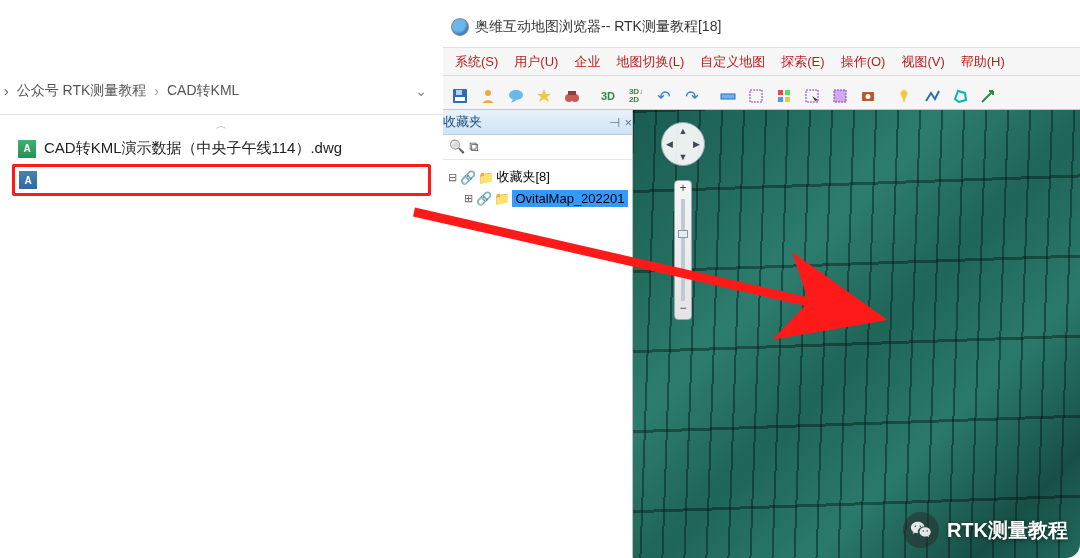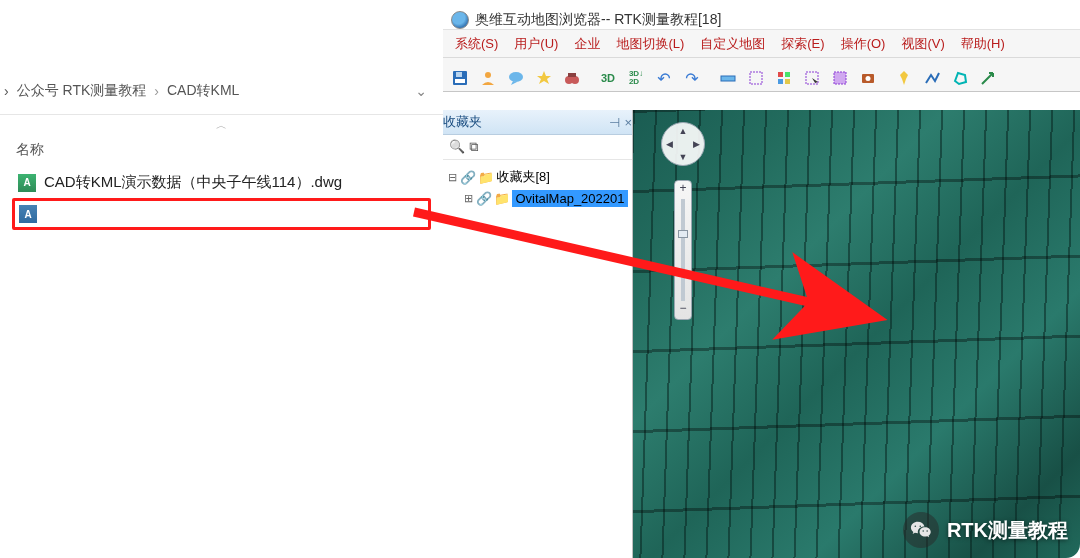--- a/index.html
+++ b/index.html
@@ -15,21 +15,21 @@
     .expand-header { text-align: center; padding: 3px 0 0; color: #aaa; font-size: 11px; }
     .col-header { padding: 8px 16px; color: #555; font-size: 14px; }
     .file-list { padding: 0 12px; }
     .file-item { display: flex; align-items: center; gap: 8px; padding: 6px 6px; font-size: 15px; color: #222; }
     .file-item.highlight { border: 3px solid #ff1a1a; border-radius: 2px; padding: 4px 4px; }
     .file-icon { width: 18px; height: 18px; display: inline-flex; align-items: center; justify-content: center; font-size: 10px; font-weight: bold; color: #fff; }
     .dwg-icon { background: linear-gradient(#3cb371,#2e8b57); }
     .dxf-icon { background: linear-gradient(#4682b4,#2f6aa0); }
     
     
-    .title-bar { height: 30px; display: flex; align-items: flex-end; padding: 0 8px; gap: 6px; font-size: 14px; color: #333; border-bottom: 1px solid #e2e2e2; }
+    .title-bar { height: 30px; display: flex; align-items: flex-start; padding: 0 8px; gap: 6px; font-size: 14px; color: #333; border-bottom: 1px solid #e2e2e2; margin-top: 18px; }
     .title-bar .app-icon { width: 18px; height: 18px; border-radius: 50%; background: radial-gradient(circle at 40% 35%, #6bb6ea 45%, #3a7bb8 70%); border: 1px solid #888; }
     
     .menu-bar { height: 28px; display: flex; align-items: center; padding: 0 4px; background: #f6f6f6; border-bottom: 1px solid #dadada; color: #b91c1c; font-size: 13px; }
     .menu-item { padding: 4px 8px; cursor: pointer; }
     
     .toolbar { height: 34px; display: flex; align-items: flex-end; padding: 0 4px; gap: 2px; background: #f6f6f6; border-bottom: 1px solid #c6c6c6; }
     .tb-btn { width: 26px; height: 26px; display: inline-flex; align-items: center; justify-content: center; cursor: pointer; }
     .tb-sep { width: 6px; }
     
     .content { position: absolute; top: 110px; left: 0; right: 0; bottom: 0; display: flex; }
@@ -70,21 +70,20 @@
 
 <div class="left-pane">
   <div class="breadcrumb">
     <span>›</span>
     <span>公众号 RTK测量教程</span>
     <span class="sep">›</span>
     <span>CAD转KML</span>
     <span class="chev">⌄</span>
   </div>
   <div class="expand-header">︿</div>
-  <div class="col-header">名称</div>
   <div class="file-list">
     <div class="file-item">
       <span class="file-icon dwg-icon">A</span>
       <span>CAD转KML演示数据（中央子午线114）.dwg</span>
     </div>
     <div class="file-item highlight">
       <span class="file-icon dxf-icon">A</span>
     </div>
   </div>
 </div>

